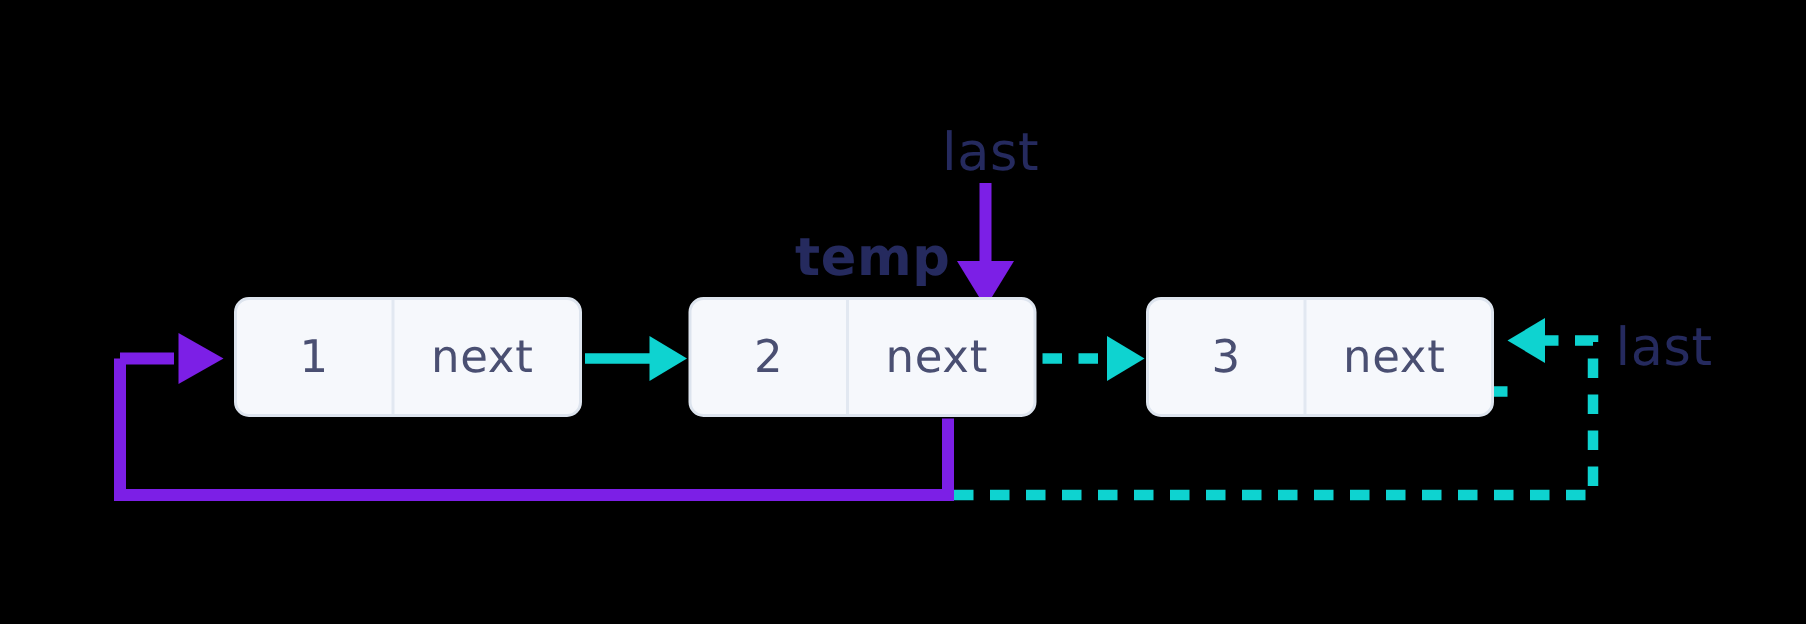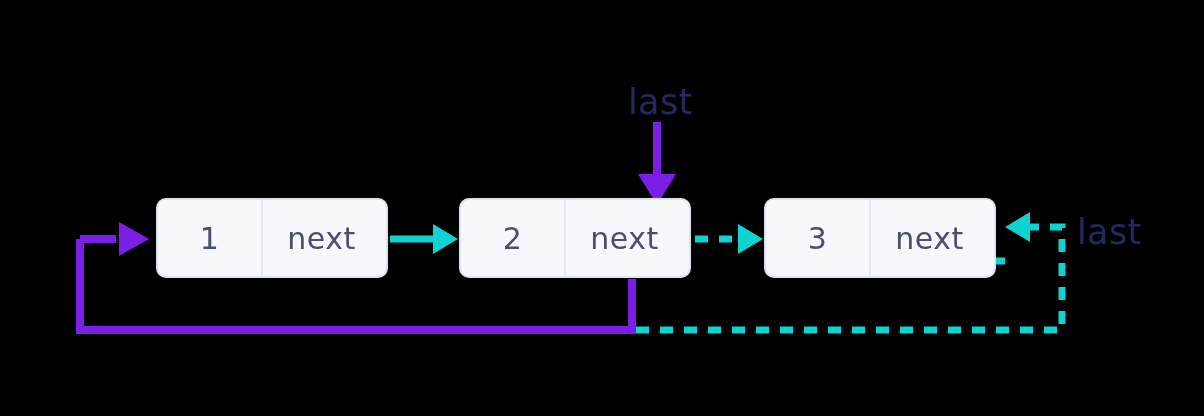--- a/index.html
+++ b/index.html
@@ -111,16 +111,17 @@
     <div class="node-cell cell-next">next</div>
   </div>
 
   <div class="node" style="left:764px; top:198px; width:232px; height:80px;">
     <div class="node-cell cell-value">3</div>
     <div class="node-cell cell-next">next</div>
   </div>
 
   <div class="label" style="left:628px; top:82px;">last</div>
 
+  <div class="label label-bold" style="left:530px; top:152px;">temp</div>
 
   <div class="label" style="left:1077px; top:212px;">last</div>
 
 </div>
 
 </body></html>

